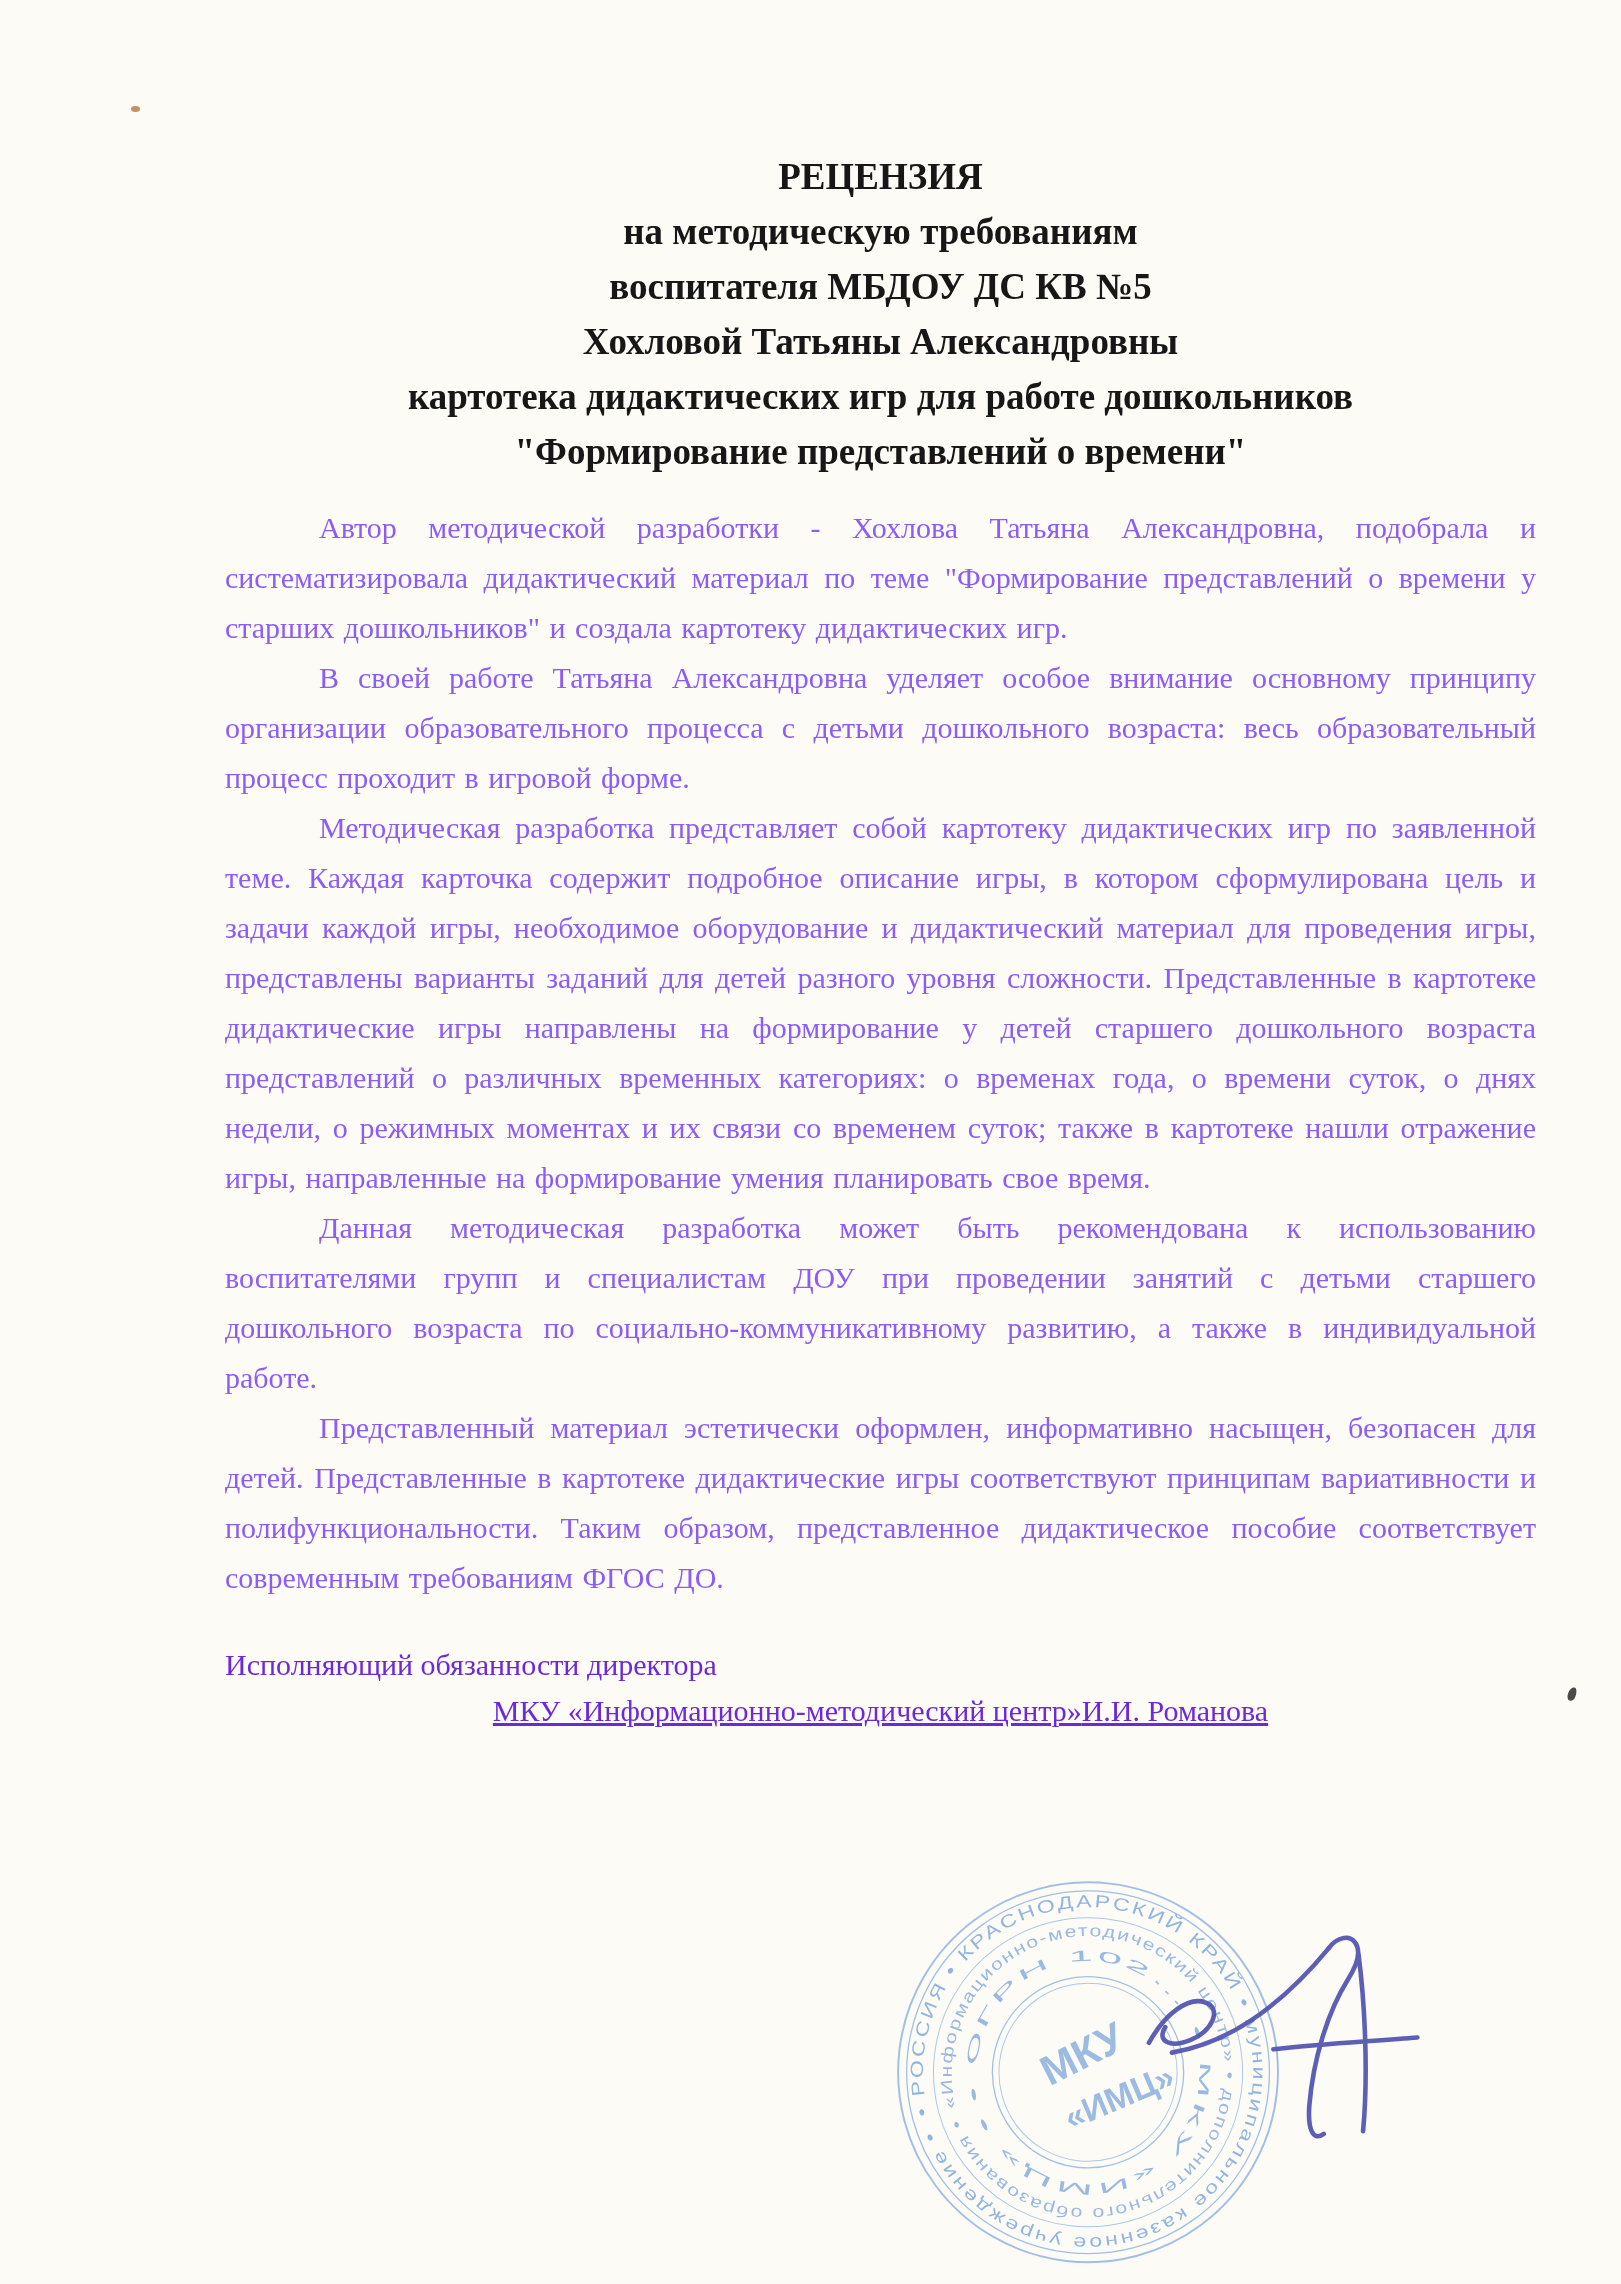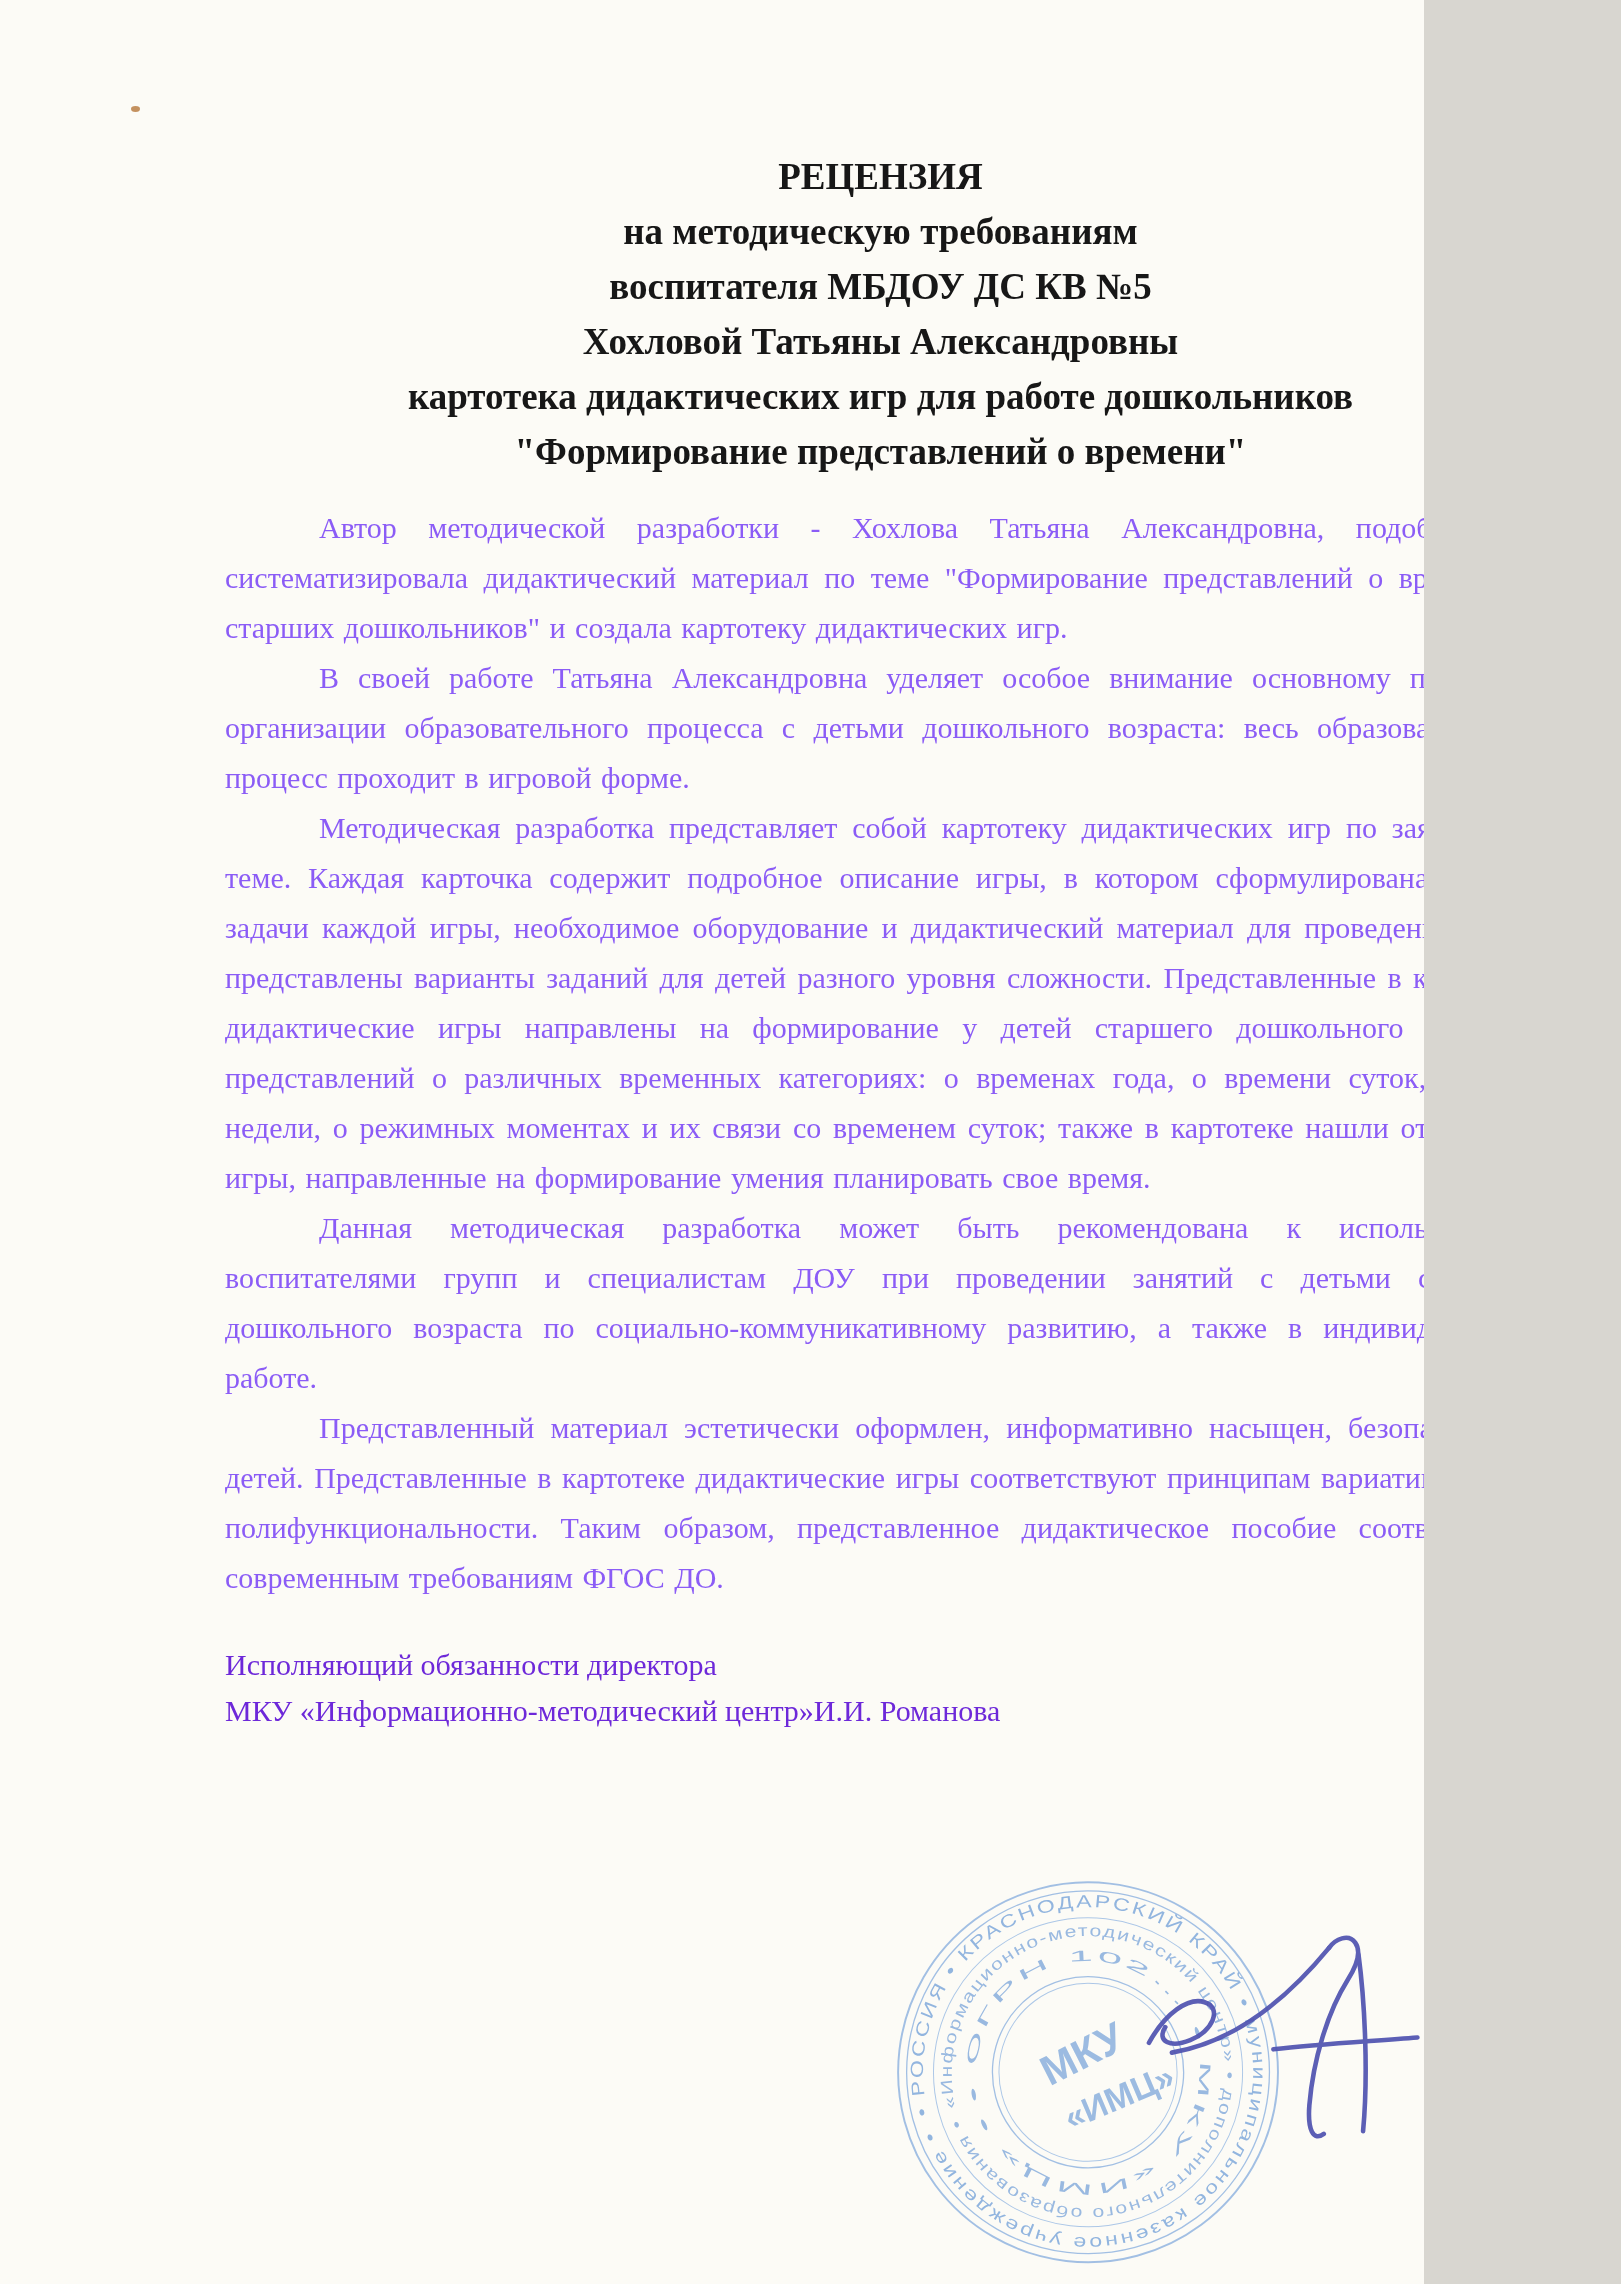--- a/index.html
+++ b/index.html
@@ -1,18 +1,18 @@
 <!DOCTYPE html>
 <html lang="ru" style="font-size:10.5px"><head>
 <meta charset="utf-8">
 <style>
   html,body{margin:0;padding:0;background:#d8d6d0;}
   .page{
     position:relative;
-    width:1424px;height:2284px;
+    width:1621px;height:2284px;
     background:#fcfbf6;
     overflow:hidden;
     font-family:"Liberation Serif","DejaVu Serif",serif;
     color:#1f1f1f;
   }
   .content{
     position:absolute;
     left:225px;top:149px;
     width:1311px;
   }
@@ -35,22 +35,23 @@
     color:#8b5cf6;
   }
   .sig-block{
     margin-top:39px;
     font-size:30px;
     line-height:46px;
     color:#6d28d9;
   }
   .sig-row2{
     display:flex;
-    justify-content:flex-start;
+    justify-content:center;
     align-items:baseline;
+    text-decoration:underline;
   }
   .stamp-wrap{
     position:absolute;
     left:887px;top:1871px;
     width:609px;height:413px;
     pointer-events:none;
   }
   .speck-orange{
     position:absolute;left:131px;top:106px;
     width:9.2px;height:5.9px;border-radius:50%;

